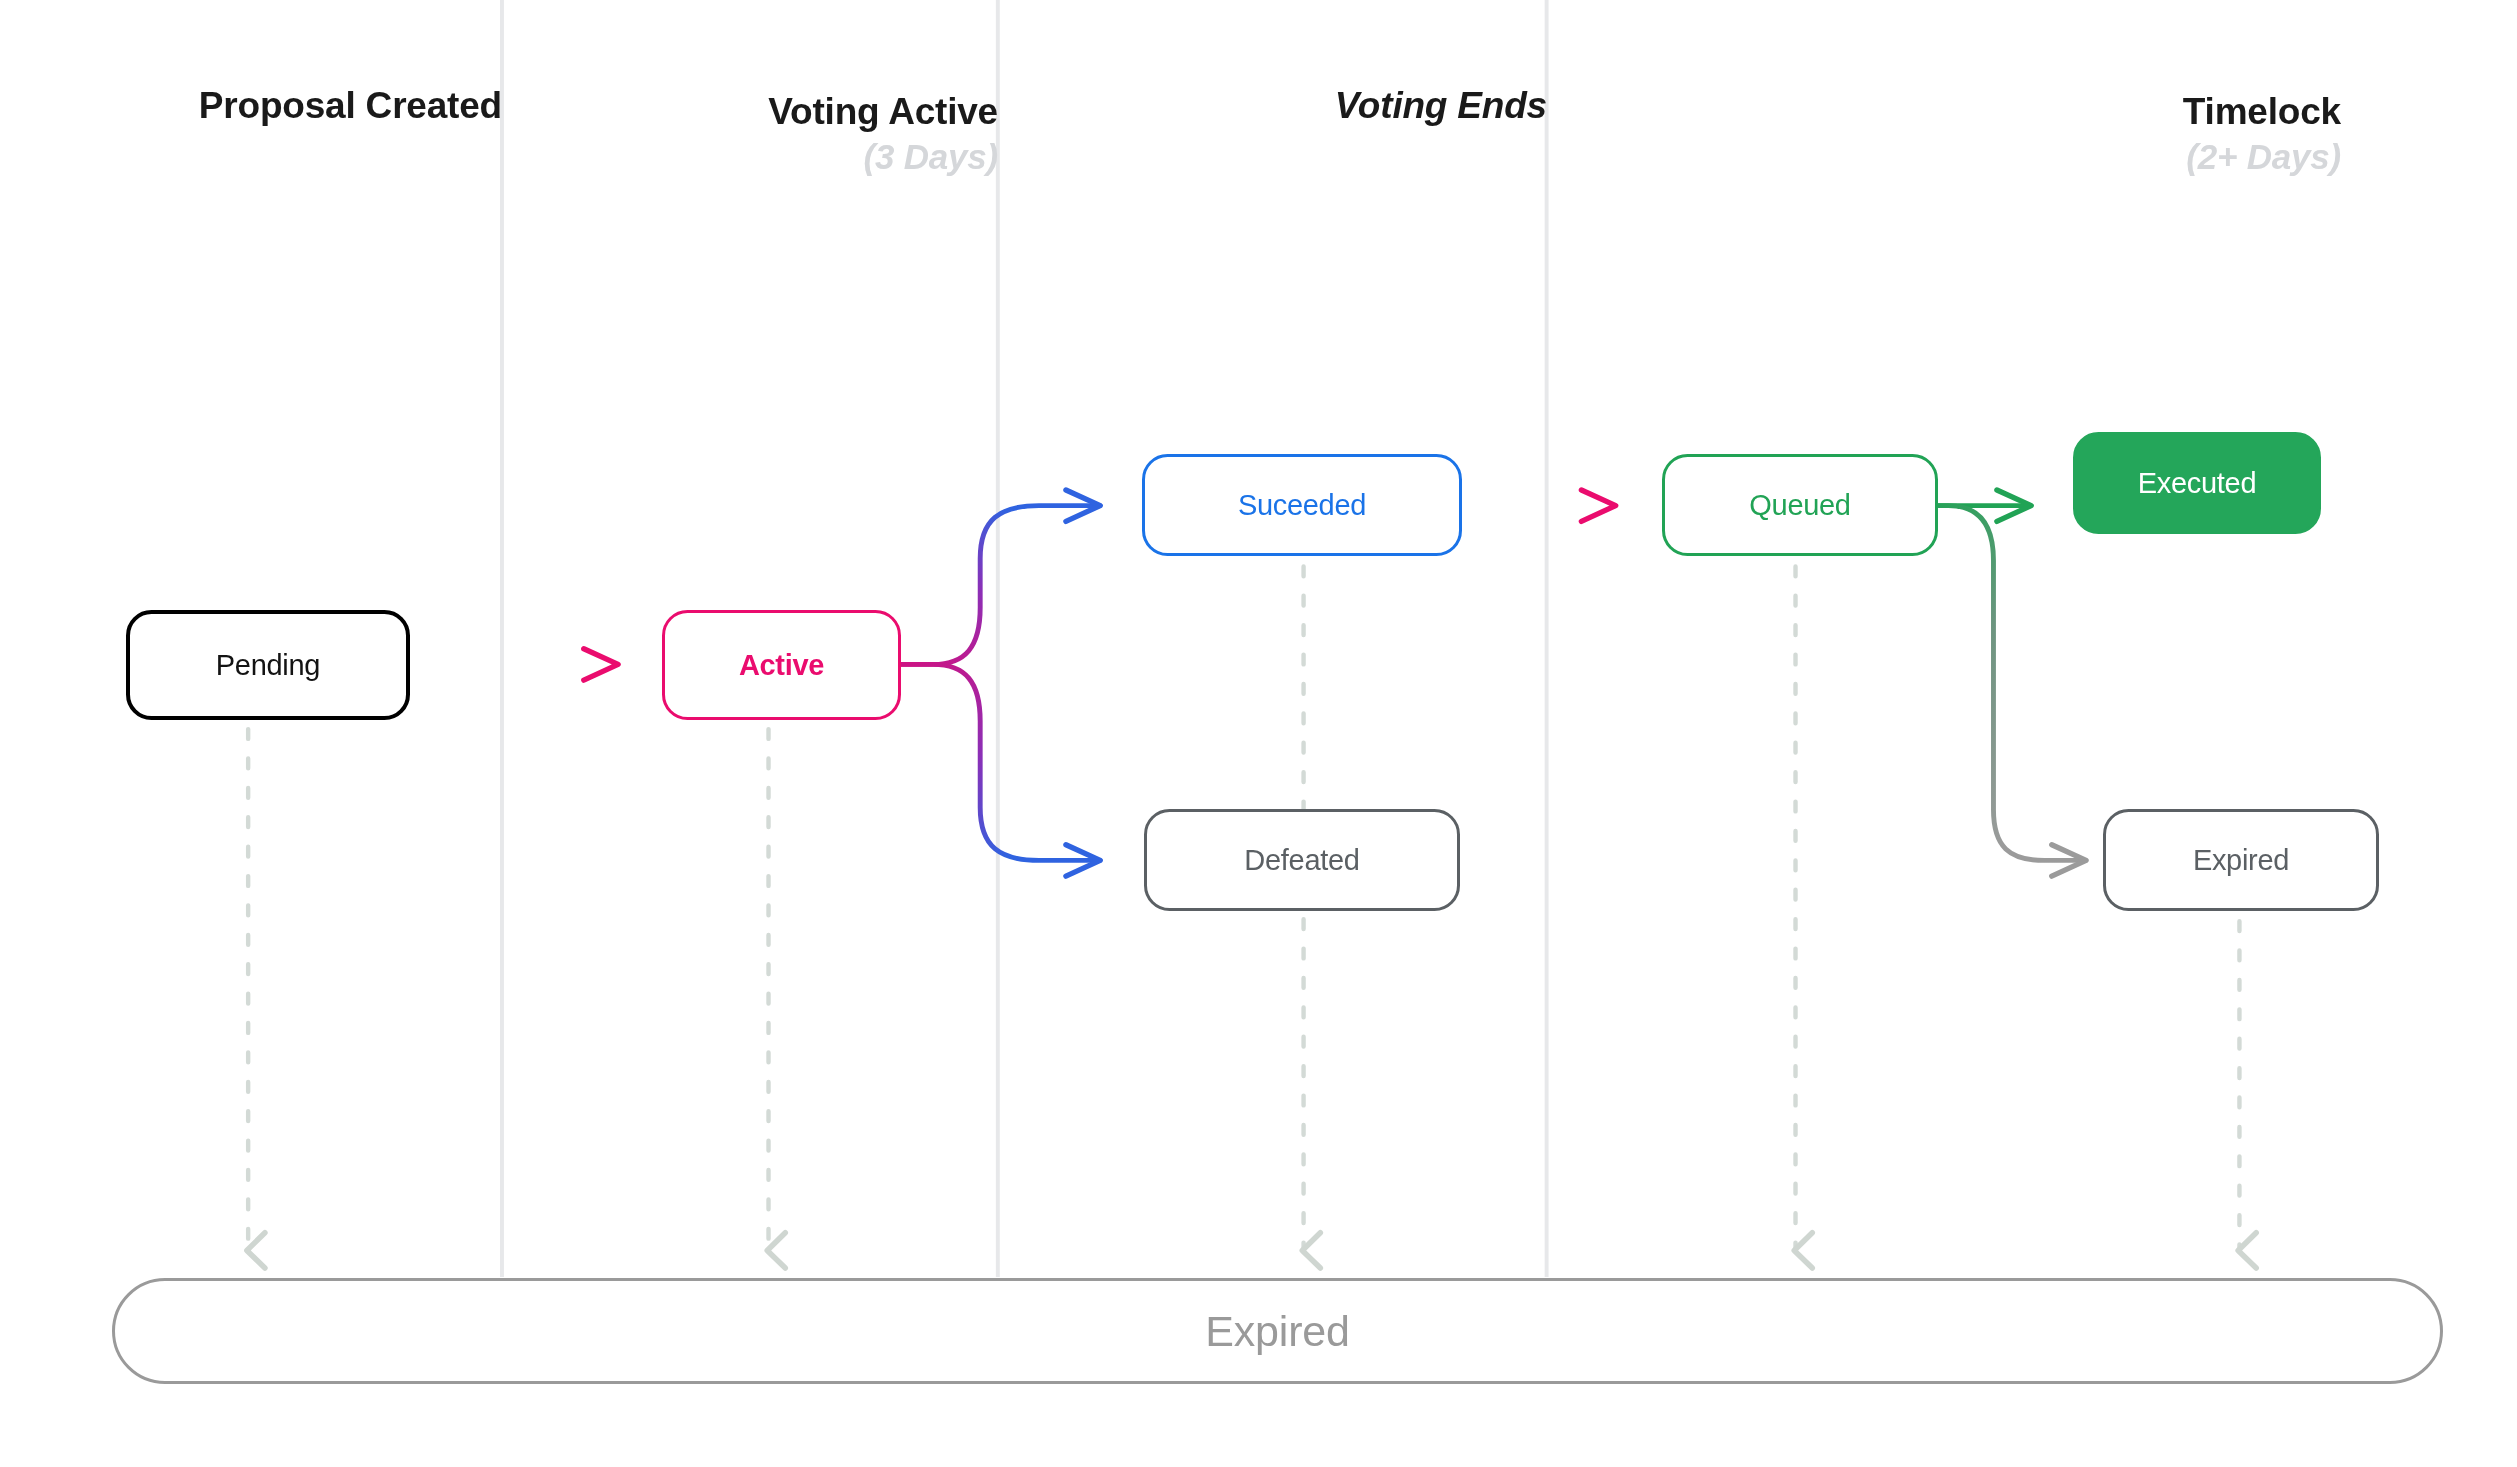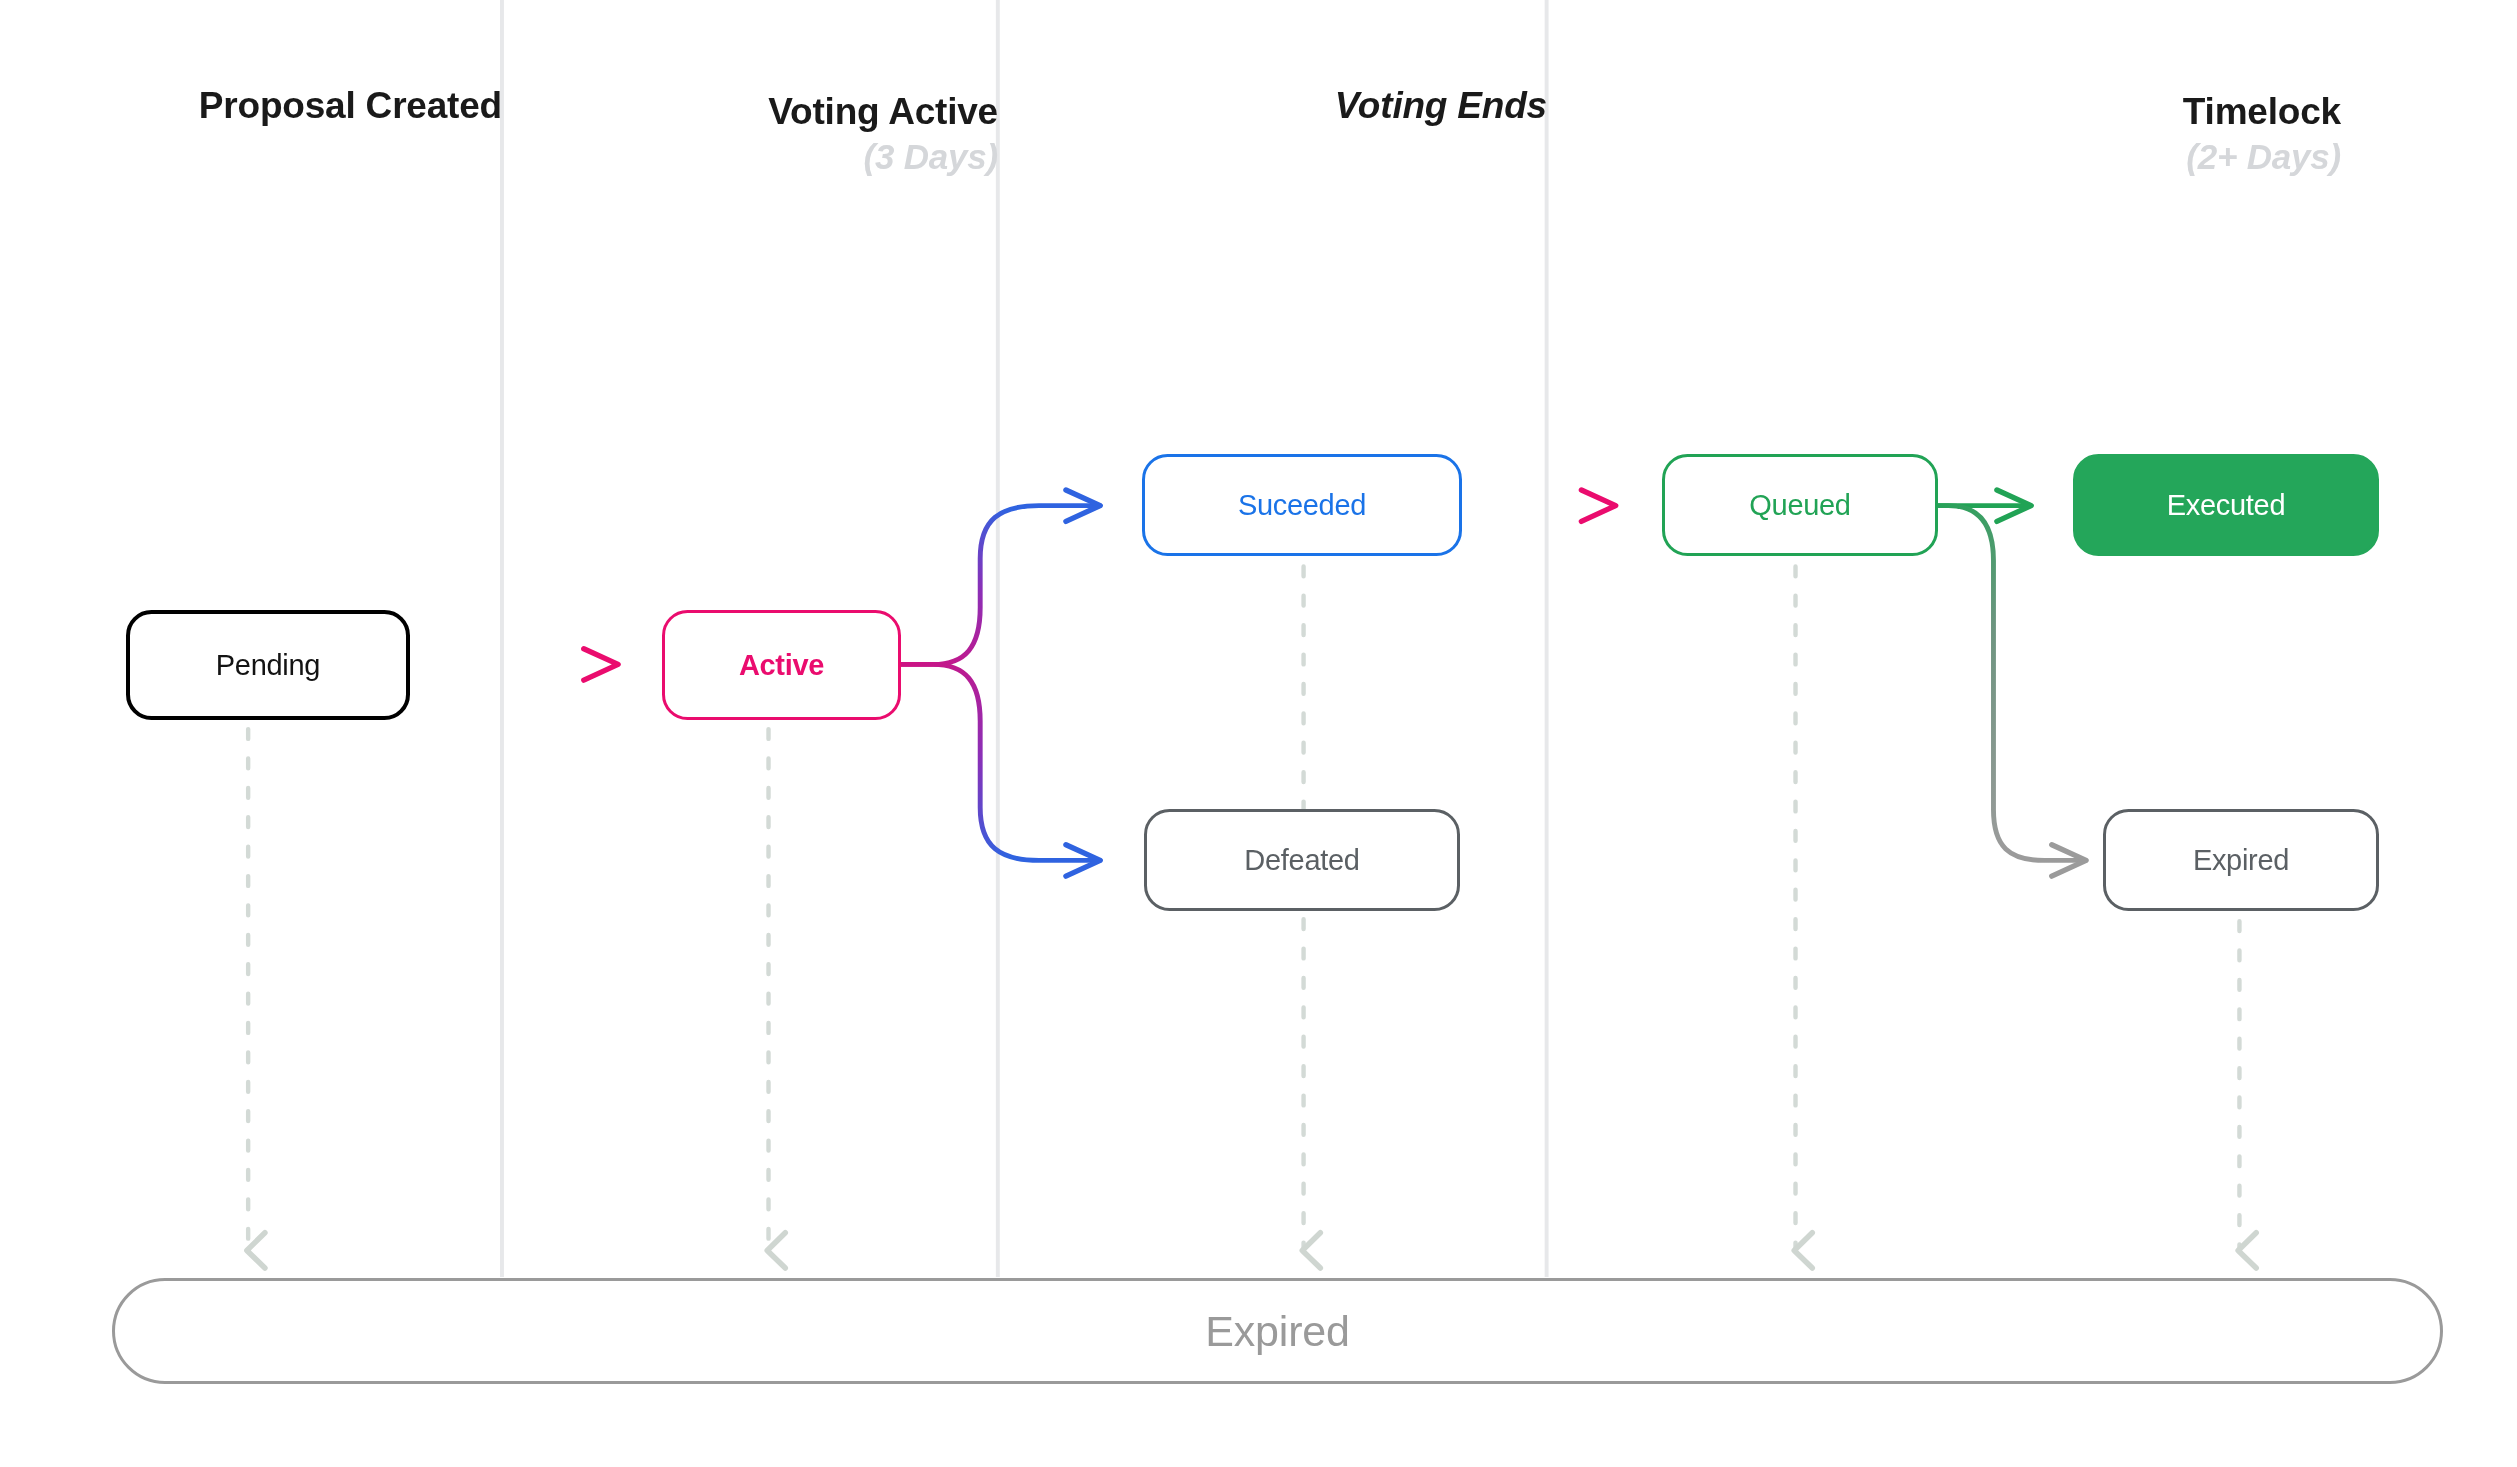--- a/index.html
+++ b/index.html
@@ -220,21 +220,21 @@
   </div>
 
   <div class="node muted" style="left:1129px; top:809px; width:316px; height:102px;">
     <span>Defeated</span>
   </div>
 
   <div class="node queued" style="left:1647px; top:454px; width:276px; height:102px;">
     <span>Queued</span>
   </div>
 
-  <div class="node executed" style="left:2058px; top:454px; width:306px; height:102px;">
+  <div class="node executed" style="left:2058px; top:432px; width:248px; height:102px;">
     <span>Executed</span>
   </div>
 
   <div class="node muted" style="left:2088px; top:809px; width:276px; height:102px;">
     <span>Expired</span>
   </div>
 
   <div class="cancel-bar" style="left:112px; top:1278px; width:2331px; height:106px;">
     <span>Expired</span>
   </div>

